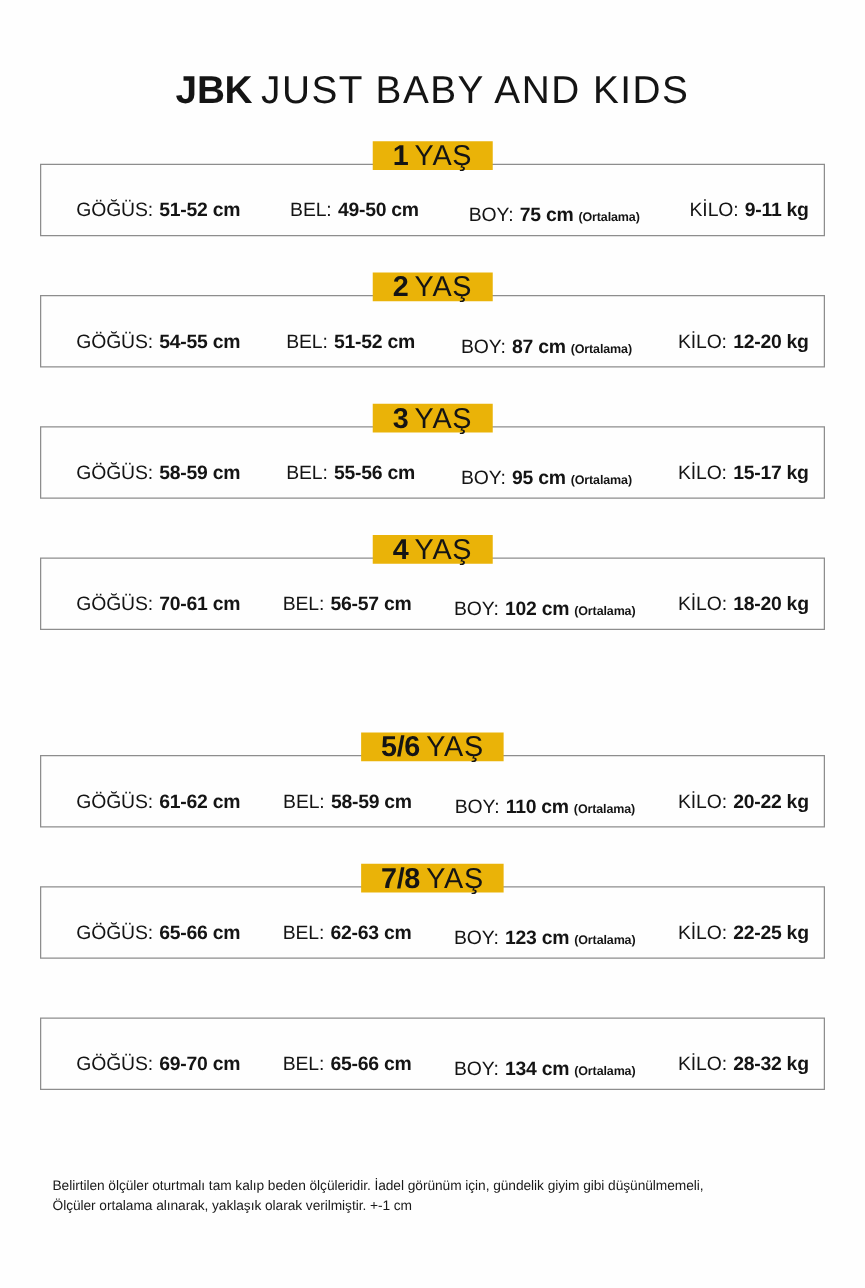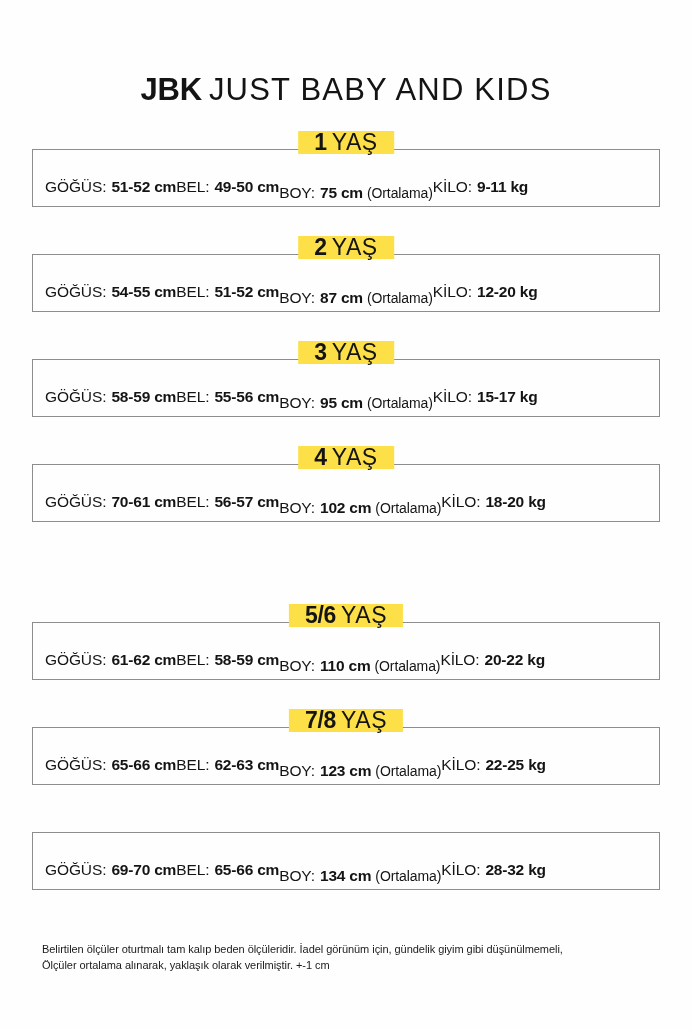--- a/index.html
+++ b/index.html
@@ -12,21 +12,21 @@
     background: #fefefe;
     font-family: "Liberation Sans", sans-serif;
     color: #141414;
     overflow: hidden;
     position: relative;
   }
 
   
   .header {
     text-align: center;
-    padding-top: 74px;
+    padding-top: 56px;
   }
   .brand-line {
     display: inline-block;
     white-space: nowrap;
     font-size: 31px;
     letter-spacing: 0.4px;
     line-height: 1;
   }
   .brand-mark {
     font-weight: 700;
@@ -57,66 +57,67 @@
   .size-row:last-child {
     margin-bottom: 0;
   }
 
   
   .age-badge {
     position: absolute;
     top: -19px;
     left: 50%;
     transform: translateX(-50%);
-    background: #fde047;
+    background: #eab308;
     padding: 0 16px;
     white-space: nowrap;
     font-size: 23px;
     line-height: 1;
   }
   .age-num {
     font-weight: 700;
     letter-spacing: -0.3px;
   }
   .age-word {
     font-weight: 300;
     letter-spacing: 0.6px;
     margin-left: 5px;
   }
 
   
   .measures {
     position: absolute;
-    left: 0;
+    left: 16px;
     right: 0;
     bottom: 0;
     height: 38px;
     display: flex;
     align-items: center;
+    justify-content: space-between;
     padding: 0 12px;
     box-sizing: border-box;
   }
   .measure {
     display: flex;
     align-items: baseline;
     white-space: nowrap;
     font-size: 15.5px;
   }
   .m-label {
     font-weight: 400;
     letter-spacing: -0.1px;
   }
   .m-value {
     font-weight: 700;
     margin-left: 5px;
     letter-spacing: -0.2px;
   }
   .m-note {
-    font-size: 14px;
-    font-weight: 400;
+    font-size: 10px;
+    font-weight: 700;
     margin-left: 4px;
     letter-spacing: -0.1px;
     margin-top: 12px;
   }
 
   
   .footer {
     position: absolute;
     left: 42px;
     right: 36px;

